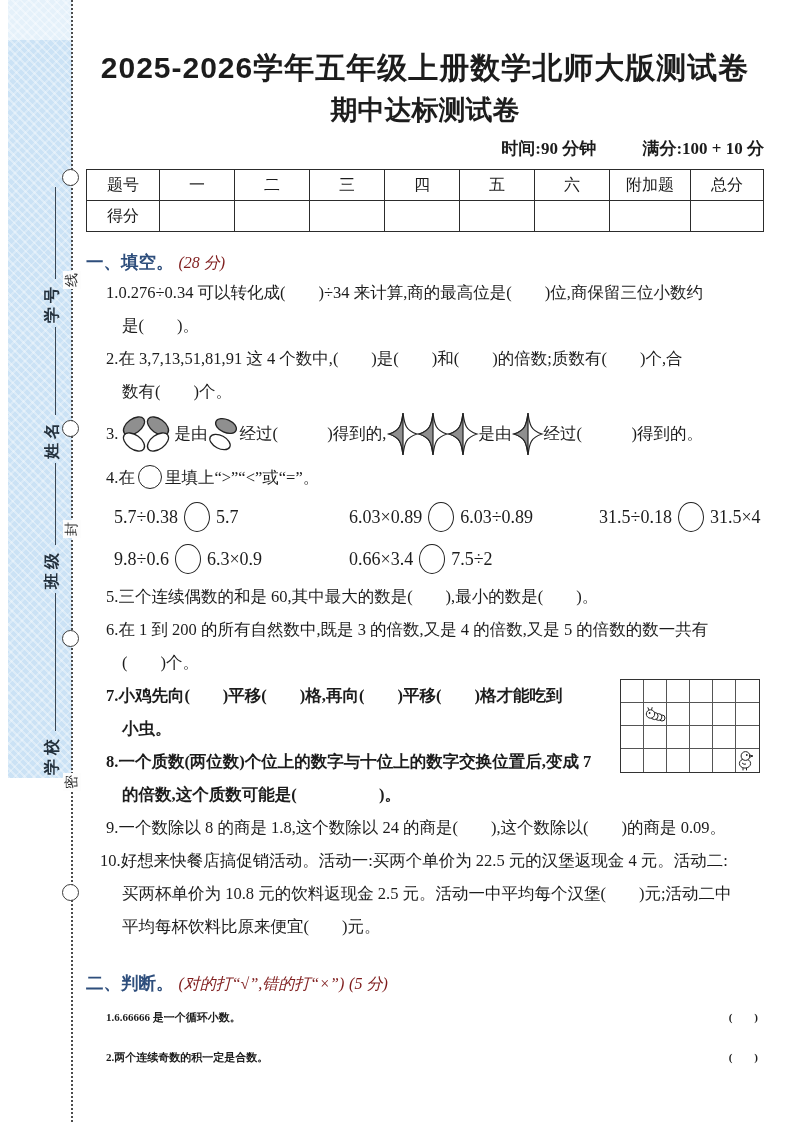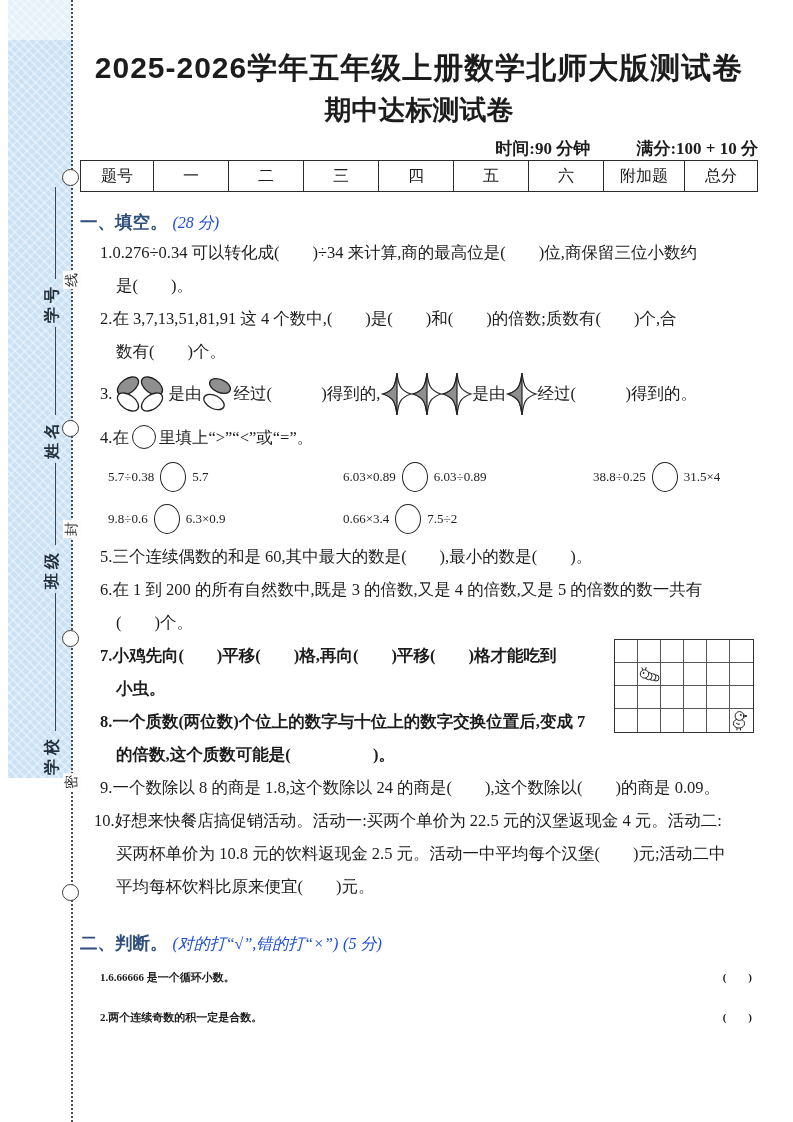--- a/index.html
+++ b/index.html
@@ -44,68 +44,68 @@
     position:absolute; left:62px; width:17px; height:17px; border-radius:50%;
     background:#fff; border:1.6px solid #3d3d3d; box-sizing:border-box;
   }
   .seal-char {
     position:absolute; left:63px; width:18px; text-align:center;
     font-size:14px; color:#2c2c2c; background:#fdfdfd;
     transform:rotate(-90deg);
   }
 
   
-  .main { position:absolute; left:80px; top:50px; width:678px; }
+  .main { position:absolute; left:86px; top:50px; width:678px; }
 
   .title1 {
     font-family:"Liberation Sans","DejaVu Sans",sans-serif;
     font-weight:bold; font-size:30px; letter-spacing:1px;
     text-align:center; line-height:36px;
   }
   .title2 {
     font-family:"Liberation Sans","DejaVu Sans",sans-serif;
     font-weight:bold; font-size:27px; text-align:center;
     line-height:32px; margin-top:8px;
   }
   .exam-info { text-align:right; font-weight:bold; font-size:17px; margin-top:11px; }
   .exam-info .gap { margin-left:42px; }
 
-  table.score { border-collapse:collapse; width:100%; table-layout:fixed; }
+  table.score { border-collapse:collapse; width:100%; margin-top:9px; table-layout:fixed; }
   table.score td {
     border:1.6px solid #2c2c2c; height:30px; text-align:center;
     font-size:16px; padding:0;
   }
   td.c-qn { width:72px; } td.c-add { width:80px; } td.c-tot { width:72px; }
 
   .sec-head {
     margin-top:17px; font-size:17.5px; font-weight:bold; color:#2e4e7c;
     font-family:"Liberation Sans","DejaVu Sans",sans-serif; line-height:26px;
   }
   .sec-note {
-    color:#1d4ed8; font-weight:normal; font-style:italic; font-size:16px;
+    color:#7f1d1d; font-weight:normal; font-style:italic; font-size:16px;
     font-family:"Liberation Serif","DejaVu Serif",serif;
   }
 
   .qline { font-size:16.5px; line-height:33px; padding-left:20px; white-space:nowrap; }
   .qcont { padding-left:36px; }
 
   .q3row { display:flex; align-items:center; height:52px; padding-left:20px; font-size:16.5px; }
   .q3row svg { flex:0 0 auto; }
 
   .blank-circle {
     display:inline-block; width:26px; height:30px; border:1.6px solid #222;
     border-radius:50%; vertical-align:-9px; margin:0 6px; box-sizing:border-box;
   }
   .q4-circle {
     display:inline-block; width:24px; height:24px; border:1.5px solid #222;
     border-radius:50%; vertical-align:-6px; margin:0 3px; box-sizing:border-box;
   }
   .cmp-grid {
     display:grid; grid-template-columns:235px 250px 1fr;
-    padding-left:28px; font-size:13px;
+    padding-left:28px; font-size:18px;
   }
   .cmp-cell { height:42px; display:flex; align-items:center; white-space:nowrap; }
 
   .q78 { position:relative;font-weight:bold; }
   .q78 .txt { width:532px; }
   .minigrid {
     position:absolute; right:4px; top:0; width:138px; height:92px;
     border:1.6px solid #333; box-sizing:content-box;
     display:grid; grid-template-rows:repeat(4,1fr); grid-template-columns:repeat(6,1fr);
   }
@@ -160,20 +160,31 @@
         <tr>
       <td class="c-qn">题号</td>
       <td>一</td>
       <td>二</td>
       <td>三</td>
       <td>四</td>
       <td>五</td>
       <td>六</td>
       <td class="c-add">附加题</td>
       <td class="c-tot">总分</td>
+    </tr>
+    <tr>
+      <td>得分</td>
+      <td></td>
+      <td></td>
+      <td></td>
+      <td></td>
+      <td></td>
+      <td></td>
+      <td></td>
+      <td></td>
     </tr>
   </tbody>
     </table>
 
   <div class="sec-head">
     <span>一、填空。</span>
     <span class="sec-note">(28 分)</span>
   </div>
 
   <div class="qline">1.0.276÷0.34 可以转化成(　　)÷34 来计算,商的最高位是(　　)位,商保留三位小数约</div>
@@ -228,21 +239,21 @@
       <span>5.7÷0.38</span>
         <span class="blank-circle"></span>
         <span>5.7</span>
     </div>
     <div class="cmp-cell">
       <span>6.03×0.89</span>
         <span class="blank-circle"></span>
         <span>6.03÷0.89</span>
     </div>
     <div class="cmp-cell">
-      <span>38.8÷0.25</span>
+      <span>31.5÷0.18</span>
         <span class="blank-circle"></span>
         <span>31.5×4</span>
     </div>
     <div class="cmp-cell">
       <span>9.8÷0.6</span>
         <span class="blank-circle"></span>
         <span>6.3×0.9</span>
     </div>
     <div class="cmp-cell">
       <span>0.66×3.4</span>

